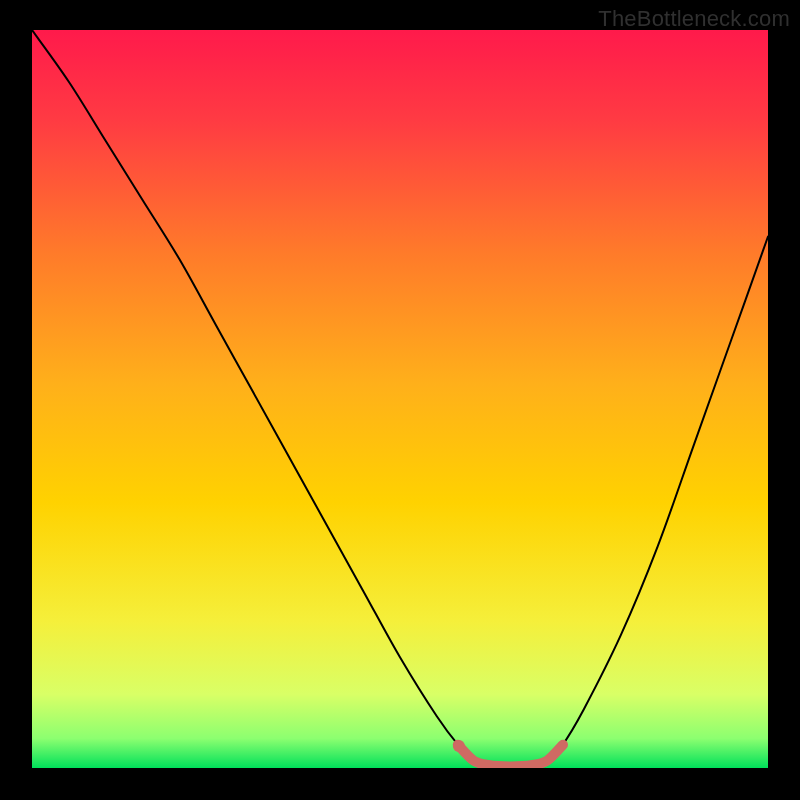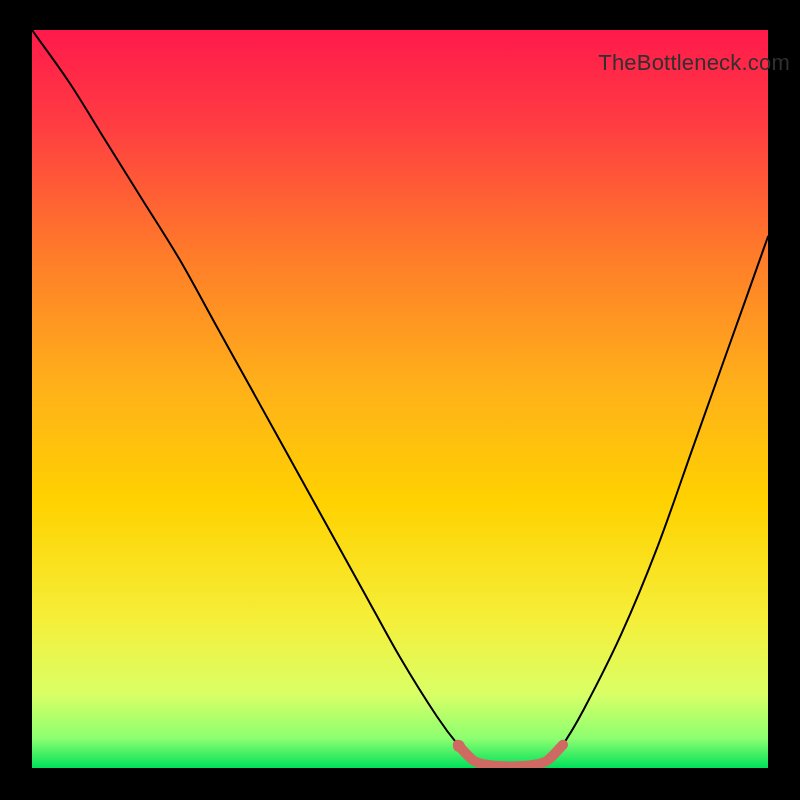--- a/index.html
+++ b/index.html
@@ -16,21 +16,20 @@
   }
   .watermark {
     position: absolute;
     top: 6px;
     right: 10px;
     font-size: 22px;
     font-weight: 400;
     color: #303030;
     letter-spacing: 0.2px;
     z-index: 10;
-    margin-top: 44px;
   }
   .plot-outer {
     position: absolute;
     left: 32px;
     top: 30px;
     width: 736px;
     height: 738px;
     background: #000;
   }
   svg.gradient {

